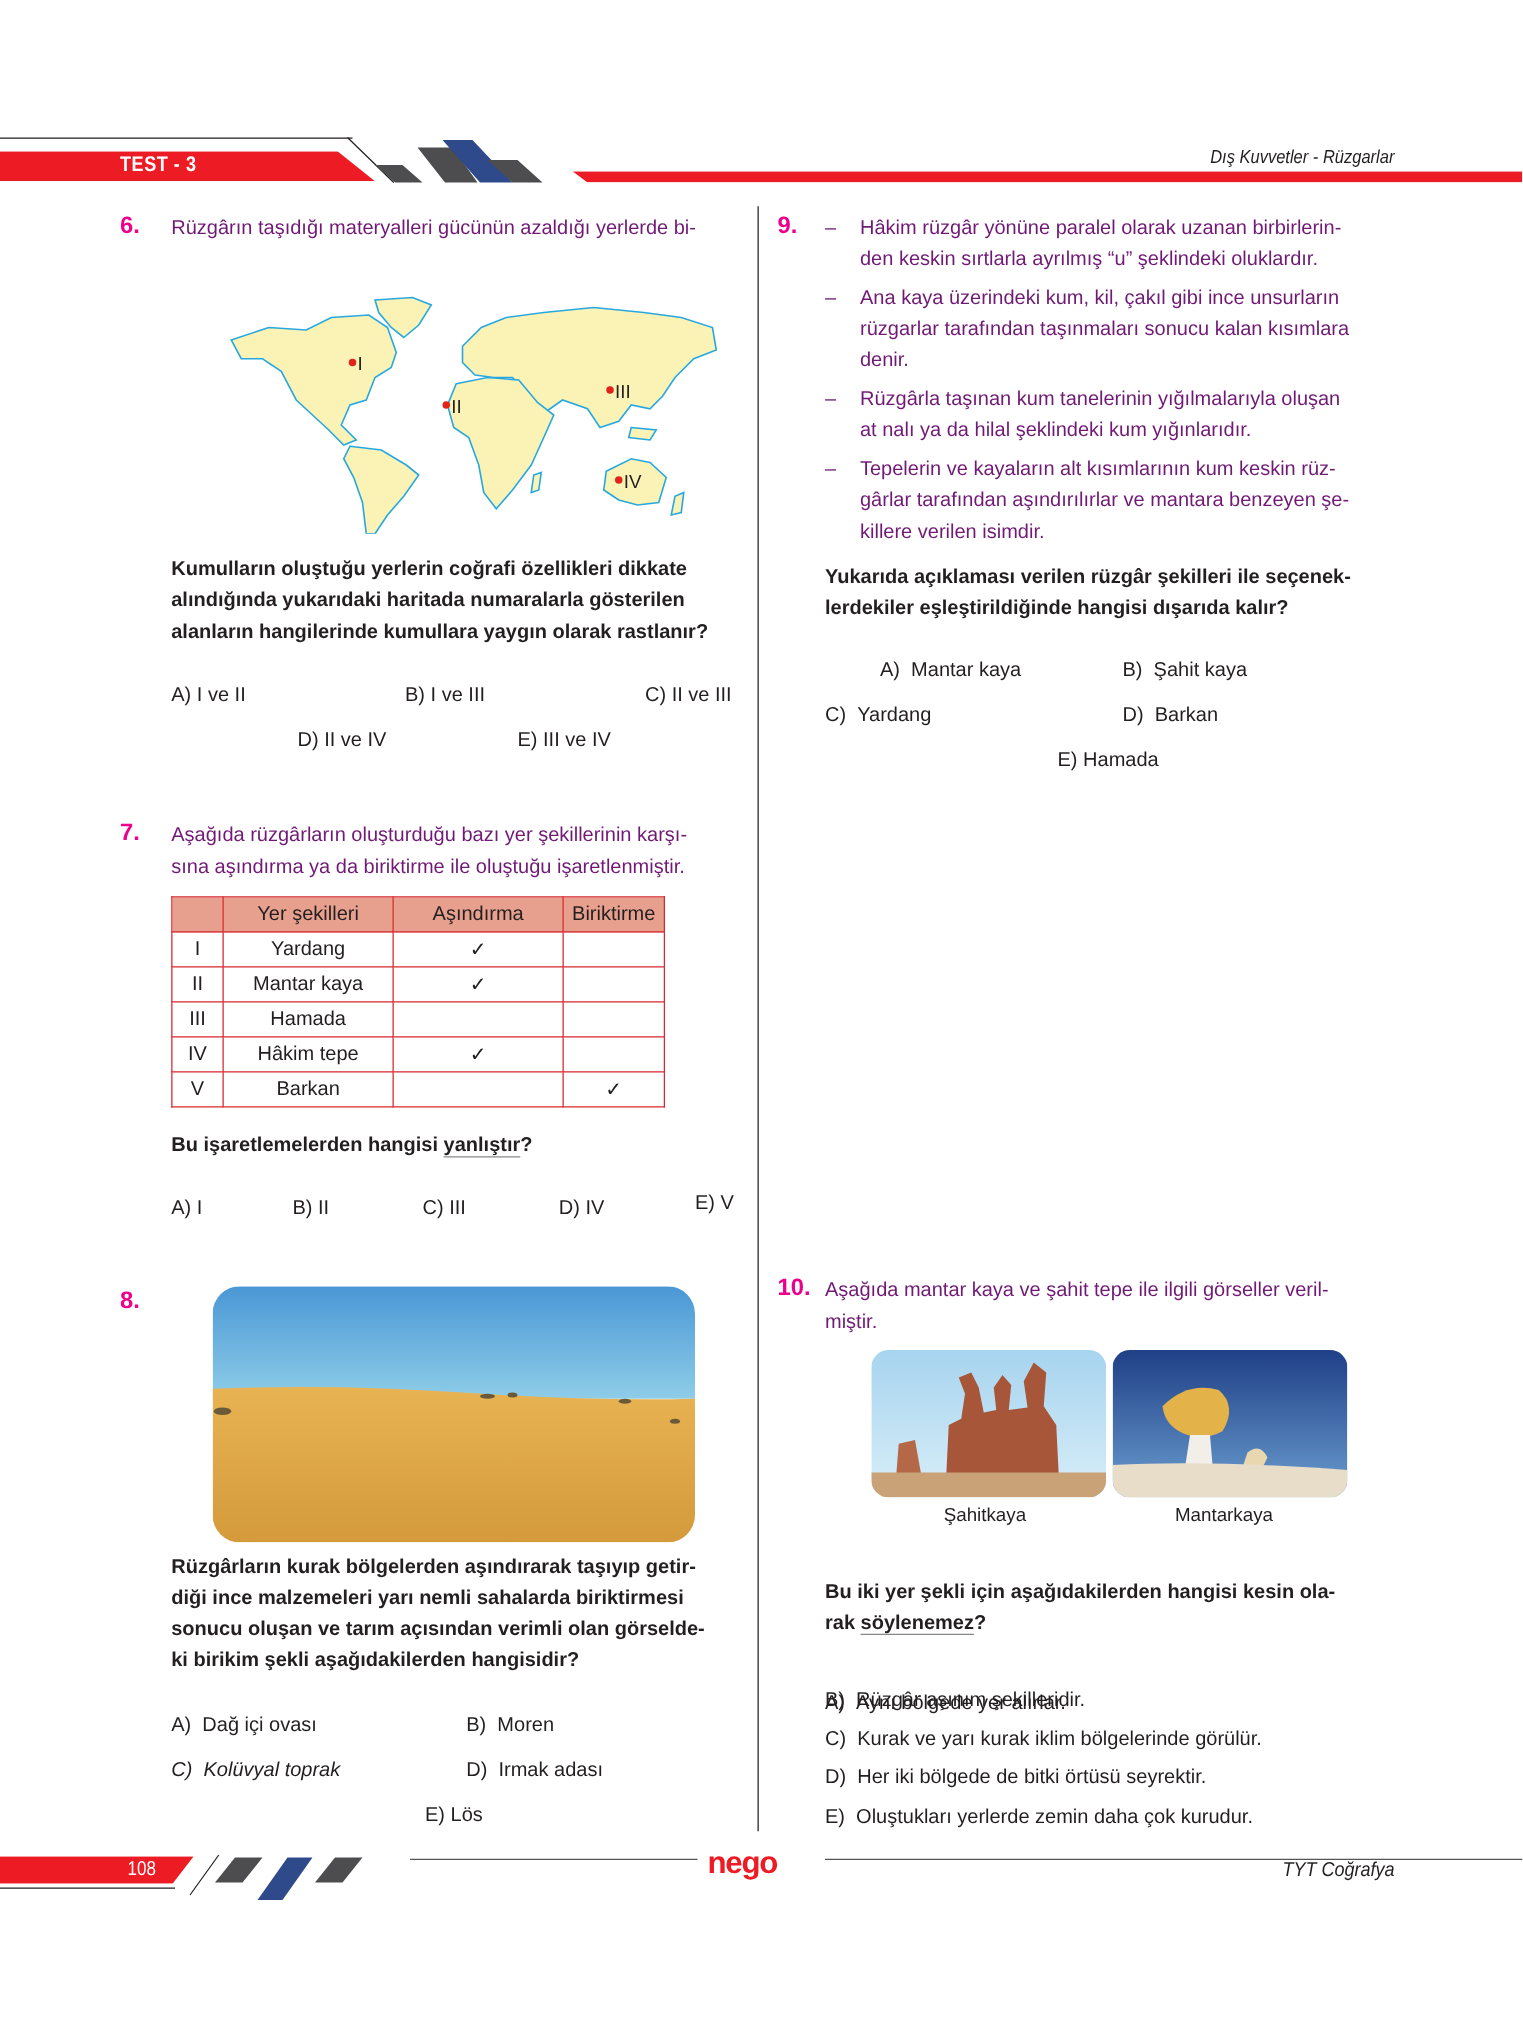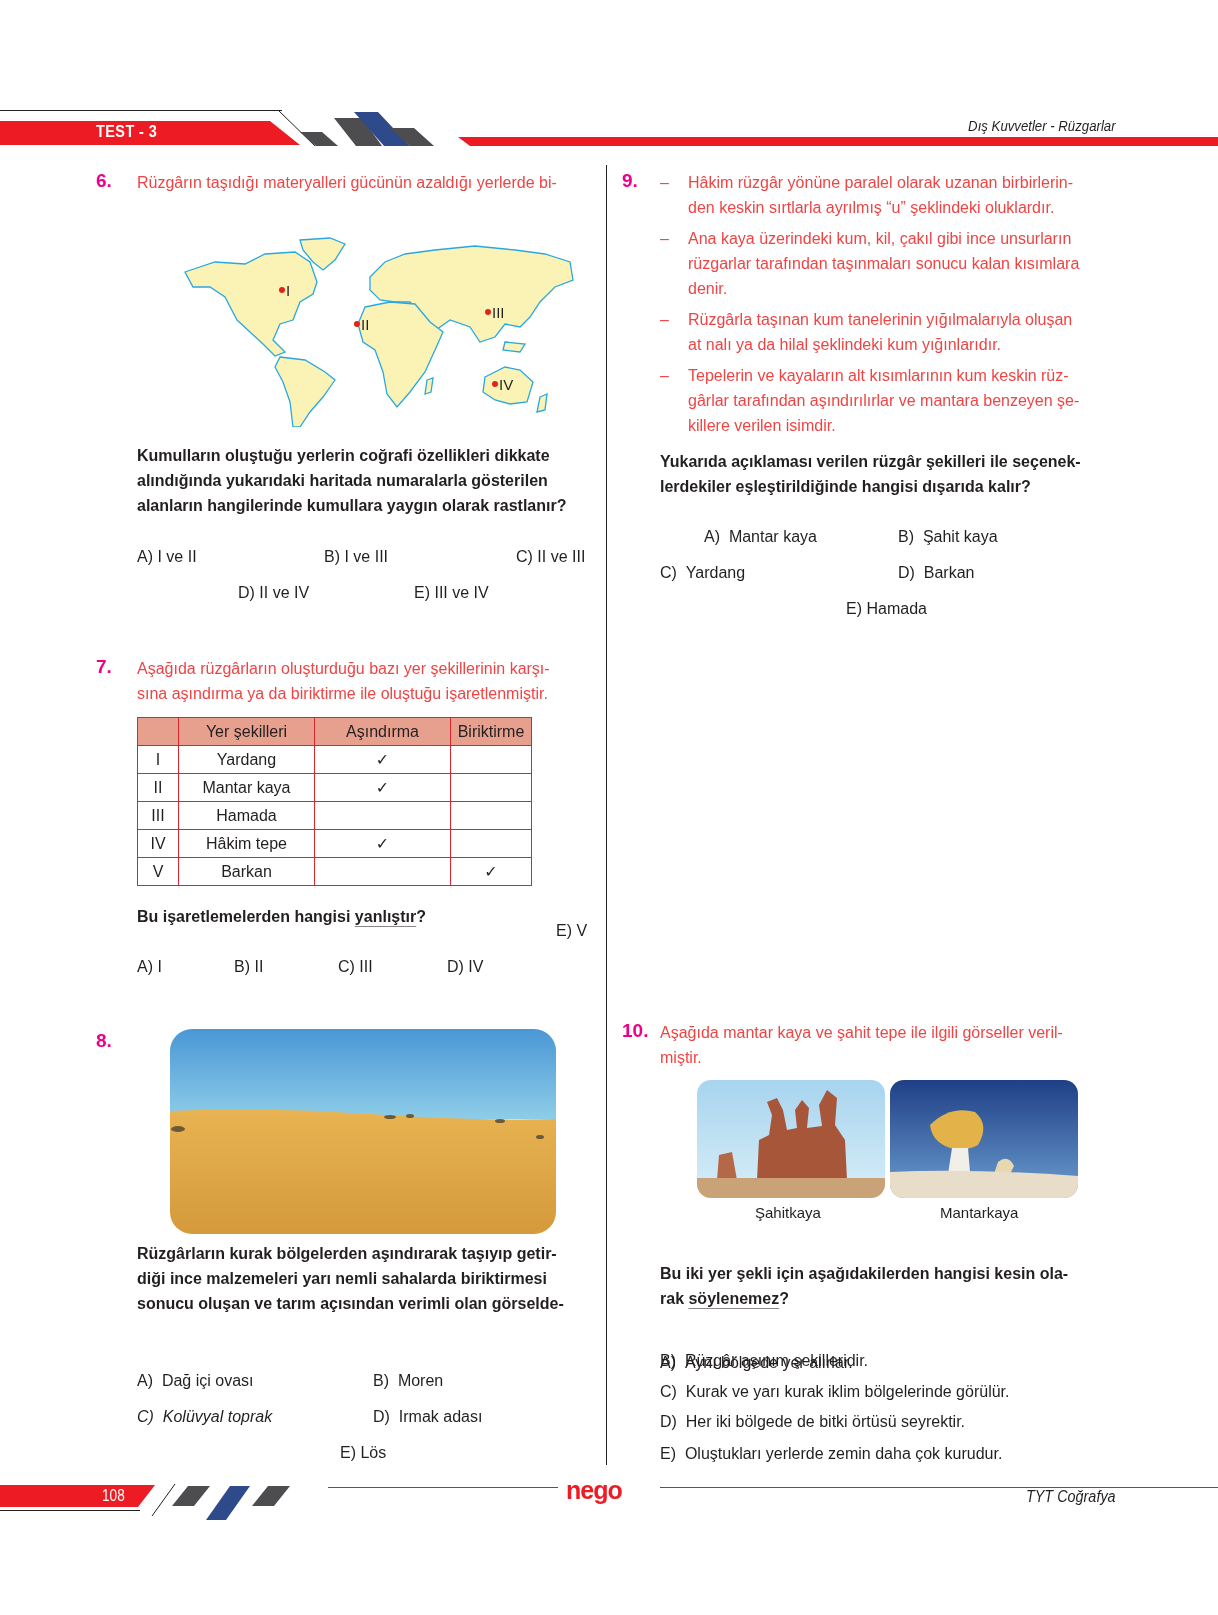--- a/index.html
+++ b/index.html
@@ -13,21 +13,21 @@
   .hdr-red { left: 0; top: 121px; width: 300px; height: 24px; background: #ed1c24;
     clip-path: polygon(0 0, 270px 0, 300px 24px, 0 24px); }
   .hdr-test { left: 96px; top: 122px; font-size: 17px; font-weight: bold; color: #fff; letter-spacing: 0.5px; transform: scaleX(0.85); transform-origin: left; }
   .hdr-right-red { left: 458px; top: 137px; width: 760px; height: 9px; background: #ed1c24;
     clip-path: polygon(0 0, 100% 0, 100% 100%, 12px 100%); }
   .hdr-section { right: 102px; top: 117px; font-size: 15px; font-style: italic; color: #231f20; transform: scaleX(0.88); transform-origin: right; }
 
   .divider { left: 606px; top: 165px; width: 1px; height: 1300px; background: #231f20; }
 
   .qnum { font-weight: bold; font-size: 19px; color: #ec008c; }
-  .qtext { font-size: 16px; line-height: 25px; color: #ef4444; }
+  .qtext { font-size: 16px; line-height: 25px; color: #701a75; }
   .qbold { font-size: 16px; line-height: 25px; font-weight: bold; color: #231f20; }
   .opt { font-size: 16px; color: #231f20; }
 
   
   .map { left: 175px; top: 232px; width: 400px; height: 195px; }
 
   
   table.t7 { border-collapse: collapse; position: absolute; left: 137px; top: 717px; width: 395px; font-size: 16px; }
   table.t7 td, table.t7 th { border: 1.5px solid #d7262e; height: 27px; text-align: center; font-weight: normal; padding: 0; }
   table.t7 th { background: #e8a08e; }
@@ -164,21 +164,21 @@
   </tbody>
 </table>
 
 <div class="abs qbold" style="left:137px;top:904px;">
   <span>Bu işaretlemelerden hangisi </span><span class="u">yanlıştır</span><span>?</span>
 </div>
 <div class="abs opt" style="left:137px;top:958px;">A) I</div>
 <div class="abs opt" style="left:234px;top:958px;">B) II</div>
 <div class="abs opt" style="left:338px;top:958px;">C) III</div>
 <div class="abs opt" style="left:447px;top:958px;">D) IV</div>
-<div class="abs opt" style="left:556px;top:922px;">E) V</div>
+<div class="abs opt" style="left:556px;top:954px;">E) V</div>
 
 <div class="abs qnum" style="left:96px;top:1030px;">8.</div>
 <div class="abs photo8">
   <svg width="386" height="205" viewBox="0 0 386 205">
     <defs>
       <linearGradient id="sky8" x1="0" y1="0" x2="0" y2="1">
         <stop offset="0" stop-color="#4a97d6"></stop>
         <stop offset="1" stop-color="#8ecde8"></stop>
       </linearGradient>
       <linearGradient id="sand8" x1="0" y1="0" x2="0" y2="1">
@@ -194,20 +194,21 @@
       <ellipse cx="240" cy="87" rx="4" ry="2"></ellipse>
       <ellipse cx="330" cy="92" rx="5" ry="2"></ellipse>
       <ellipse cx="370" cy="108" rx="4" ry="2"></ellipse>
     </g>
   </svg>
 </div>
 <div class="abs qbold" style="left:137px;top:1241px;">
   <div>Rüzgârların kurak bölgelerden aşındırarak taşıyıp getir-</div>
   <div>diği ince malzemeleri yarı nemli sahalarda biriktirmesi</div>
   <div>sonucu oluşan ve tarım açısından verimli olan görselde-</div>
+  <div>ki birikim şekli aşağıdakilerden hangisidir?</div>
 </div>
 <div class="abs opt" style="left:137px;top:1372px;"><span>A)</span>&nbsp;&nbsp;<span>Dağ içi ovası</span></div>
 <div class="abs opt" style="left:373px;top:1372px;"><span>B)</span>&nbsp;&nbsp;<span>Moren</span></div>
 <div class="abs opt" style="left:137px;top:1408px;font-style:italic;"><span>C)</span>&nbsp;&nbsp;<span>Kolüvyal toprak</span></div>
 <div class="abs opt" style="left:373px;top:1408px;"><span>D)</span>&nbsp;&nbsp;<span>Irmak adası</span></div>
 <div class="abs opt" style="left:340px;top:1444px;"><span>E)</span> <span>Lös</span></div>
 
 <div class="abs qnum" style="left:622px;top:170px;">9.</div>
 <div class="abs qtext" style="left:660px;top:170px;width:460px;">
   <div style="display:flex;margin-bottom:6px;">

